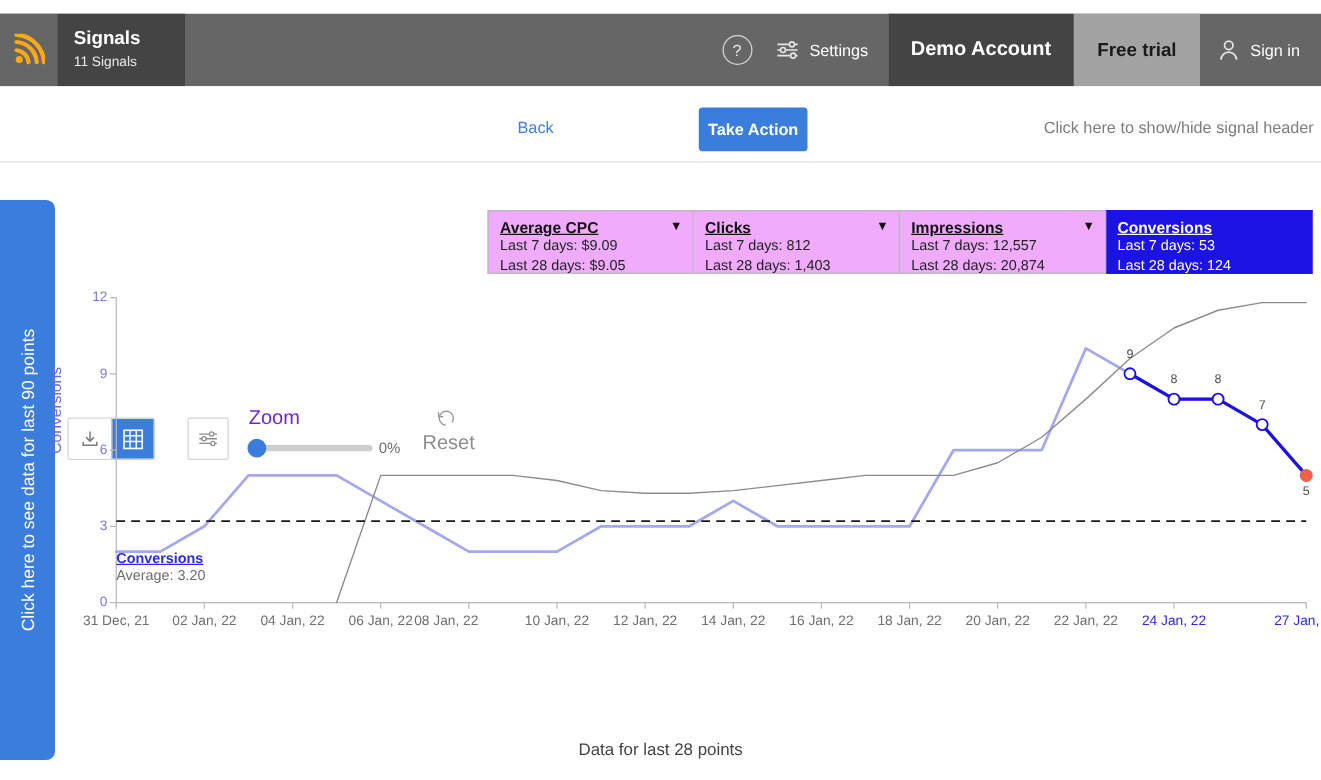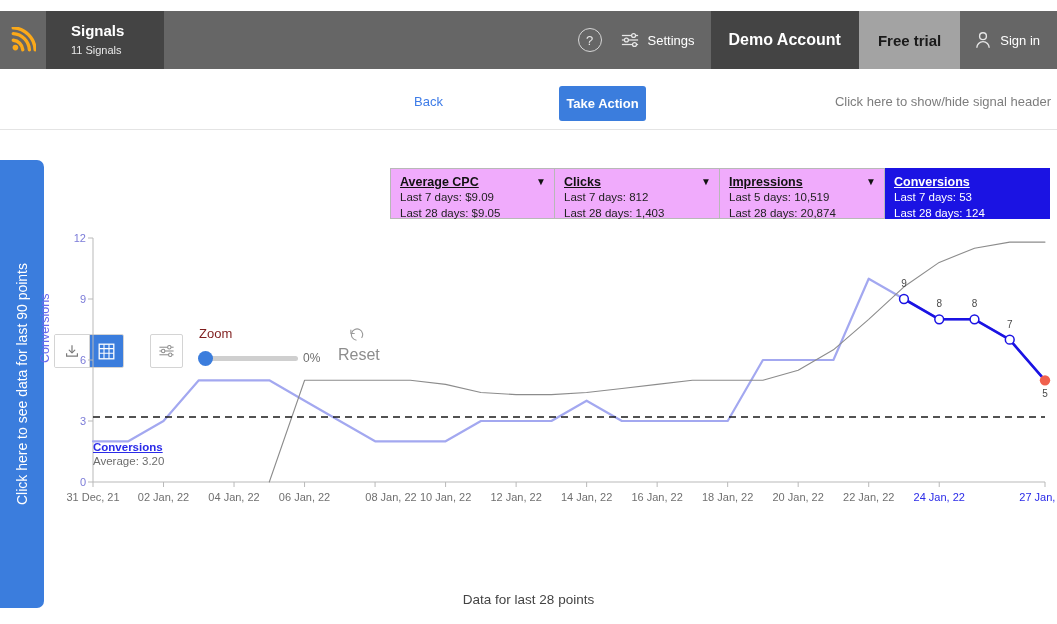--- a/index.html
+++ b/index.html
@@ -23,24 +23,24 @@
     background: #666666;
     display: flex; align-items: stretch;
   }
   .logo-cell {
     width: 46px; height: 58px;
     display: flex; align-items: center; justify-content: center;
     background: #666666;
   }
   .rss-icon { width: 26px; height: 26px; display: block; }
   .signals-cell {
-    width: 118px; height: 58px;
+    width: 102px; height: 58px;
     background: #444444;
     display: flex; flex-direction: column; justify-content: center;
-    padding-left: 25px;
+    padding-left: 13px;
   }
   .signals-title {
     color: #ffffff; font-size: 15px; font-weight: bold; line-height: 18px;
   }
   .signals-sub {
     color: #e8e8e8; font-size: 11px; line-height: 15px; margin-top: 3px;
   }
   .topbar-spacer { flex: 1; }
   .help-cell {
     display: flex; align-items: center; padding: 0 14px;
@@ -129,21 +129,21 @@
   .filter-box {
     position: absolute; left: 150px; top: 174px;
     width: 33px; height: 34px; border: 1px solid #d4d4d4; border-radius: 2px;
     background: #ffffff; display: flex; align-items: center; justify-content: center;
     cursor: pointer;
   }
   .filter-icon { width: 17px; height: 16px; display: block; }
 
   .zoom-label {
     position: absolute; left: 199px; top: 166px;
-    color: #7f1d1d; font-size: 13px;
+    color: #6d28d9; font-size: 16px;
   }
   .zoom-slider-wrap {
     position: absolute; left: 198px; top: 190px;
     width: 100px; height: 16px;
   }
   .zoom-track {
     position: absolute; left: 6px; top: 6px; width: 94px; height: 5px;
     background: #cfcfcf; border-radius: 3px;
   }
   .zoom-thumb {
@@ -343,21 +343,21 @@
       <div class="card-caret">▼</div>
     </div>
     <div class="card c2">
       <div class="card-title">Clicks</div>
       <div class="card-line">Last 7 days: 812</div>
       <div class="card-line">Last 28 days: 1,403</div>
       <div class="card-caret">▼</div>
     </div>
     <div class="card c3">
       <div class="card-title">Impressions</div>
-      <div class="card-line">Last 5 days: 10,519</div>
+      <div class="card-line">Last 7 days: 12,557</div>
       <div class="card-line">Last 28 days: 20,874</div>
       <div class="card-caret">▼</div>
     </div>
     <div class="card c4 selected">
       <div class="card-title">Conversions</div>
       <div class="card-line">Last 7 days: 53</div>
       <div class="card-line">Last 28 days: 124</div>
     </div>
   </div>
 
@@ -400,21 +400,21 @@
     <div id="tick-layer">
         <div class="y-tick" style="left: 20px; top: 252px;">0</div>
         <div class="y-tick" style="left: 20px; top: 191px;">3</div>
         <div class="y-tick" style="left: 20px; top: 130px;">6</div>
         <div class="y-tick" style="left: 20px; top: 69px;">9</div>
         <div class="y-tick" style="left: 20px; top: 8px;">12</div>
         <div class="x-tick" style="left: 49px; top: 261px;">31 Dec, 21</div>
         <div class="x-tick" style="left: 119.519px; top: 261px;">02 Jan, 22</div>
         <div class="x-tick" style="left: 190.037px; top: 261px;">04 Jan, 22</div>
         <div class="x-tick" style="left: 260.556px; top: 261px;">06 Jan, 22</div>
-        <div class="x-tick" style="left: 347px; top: 261px; text-align: right;">08 Jan, 22</div>
+        <div class="x-tick" style="left: 313px; top: 261px; text-align: right;">08 Jan, 22</div>
         <div class="x-tick" style="left: 401.593px; top: 261px;">10 Jan, 22</div>
         <div class="x-tick" style="left: 472.111px; top: 261px;">12 Jan, 22</div>
         <div class="x-tick" style="left: 542.63px; top: 261px;">14 Jan, 22</div>
         <div class="x-tick" style="left: 613.148px; top: 261px;">16 Jan, 22</div>
         <div class="x-tick" style="left: 683.667px; top: 261px;">18 Jan, 22</div>
         <div class="x-tick" style="left: 754.185px; top: 261px;">20 Jan, 22</div>
         <div class="x-tick" style="left: 824.704px; top: 261px;">22 Jan, 22</div>
         <div class="x-tick hl" style="left: 895.222px; top: 261px;">24 Jan, 22</div>
         <div class="x-tick hl" style="left: 1001px; top: 261px;">27 Jan, 22</div>
         <div class="pt-label" style="left: 859.963px; top: 48px;">9</div>

